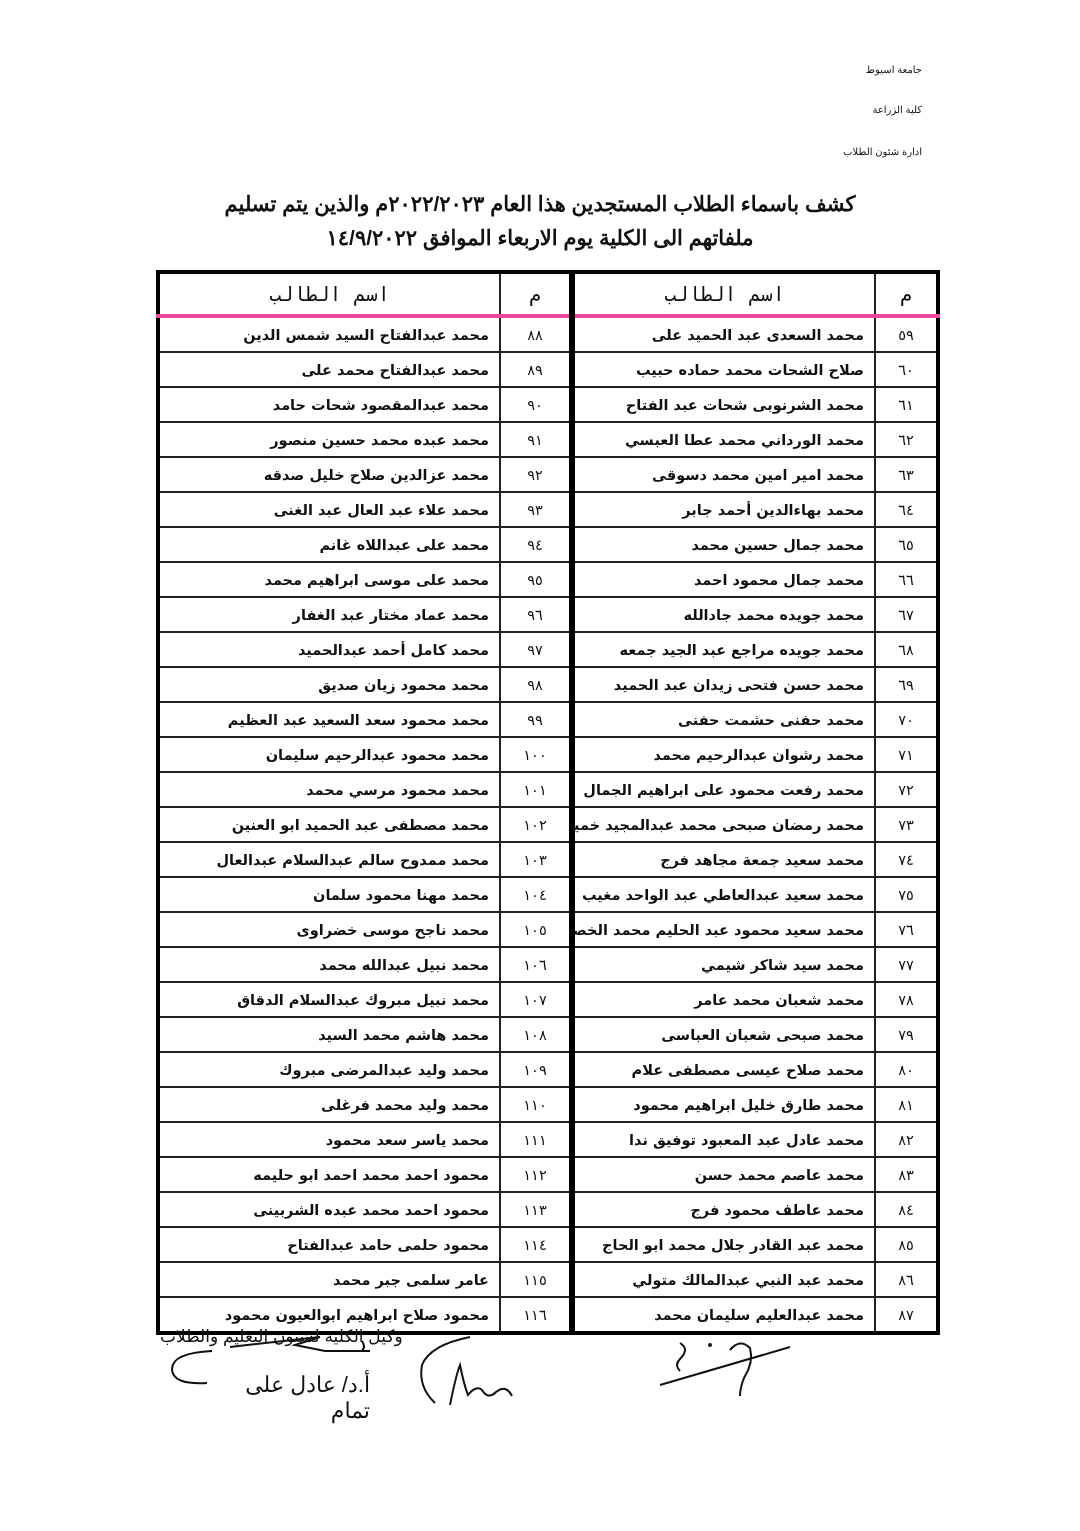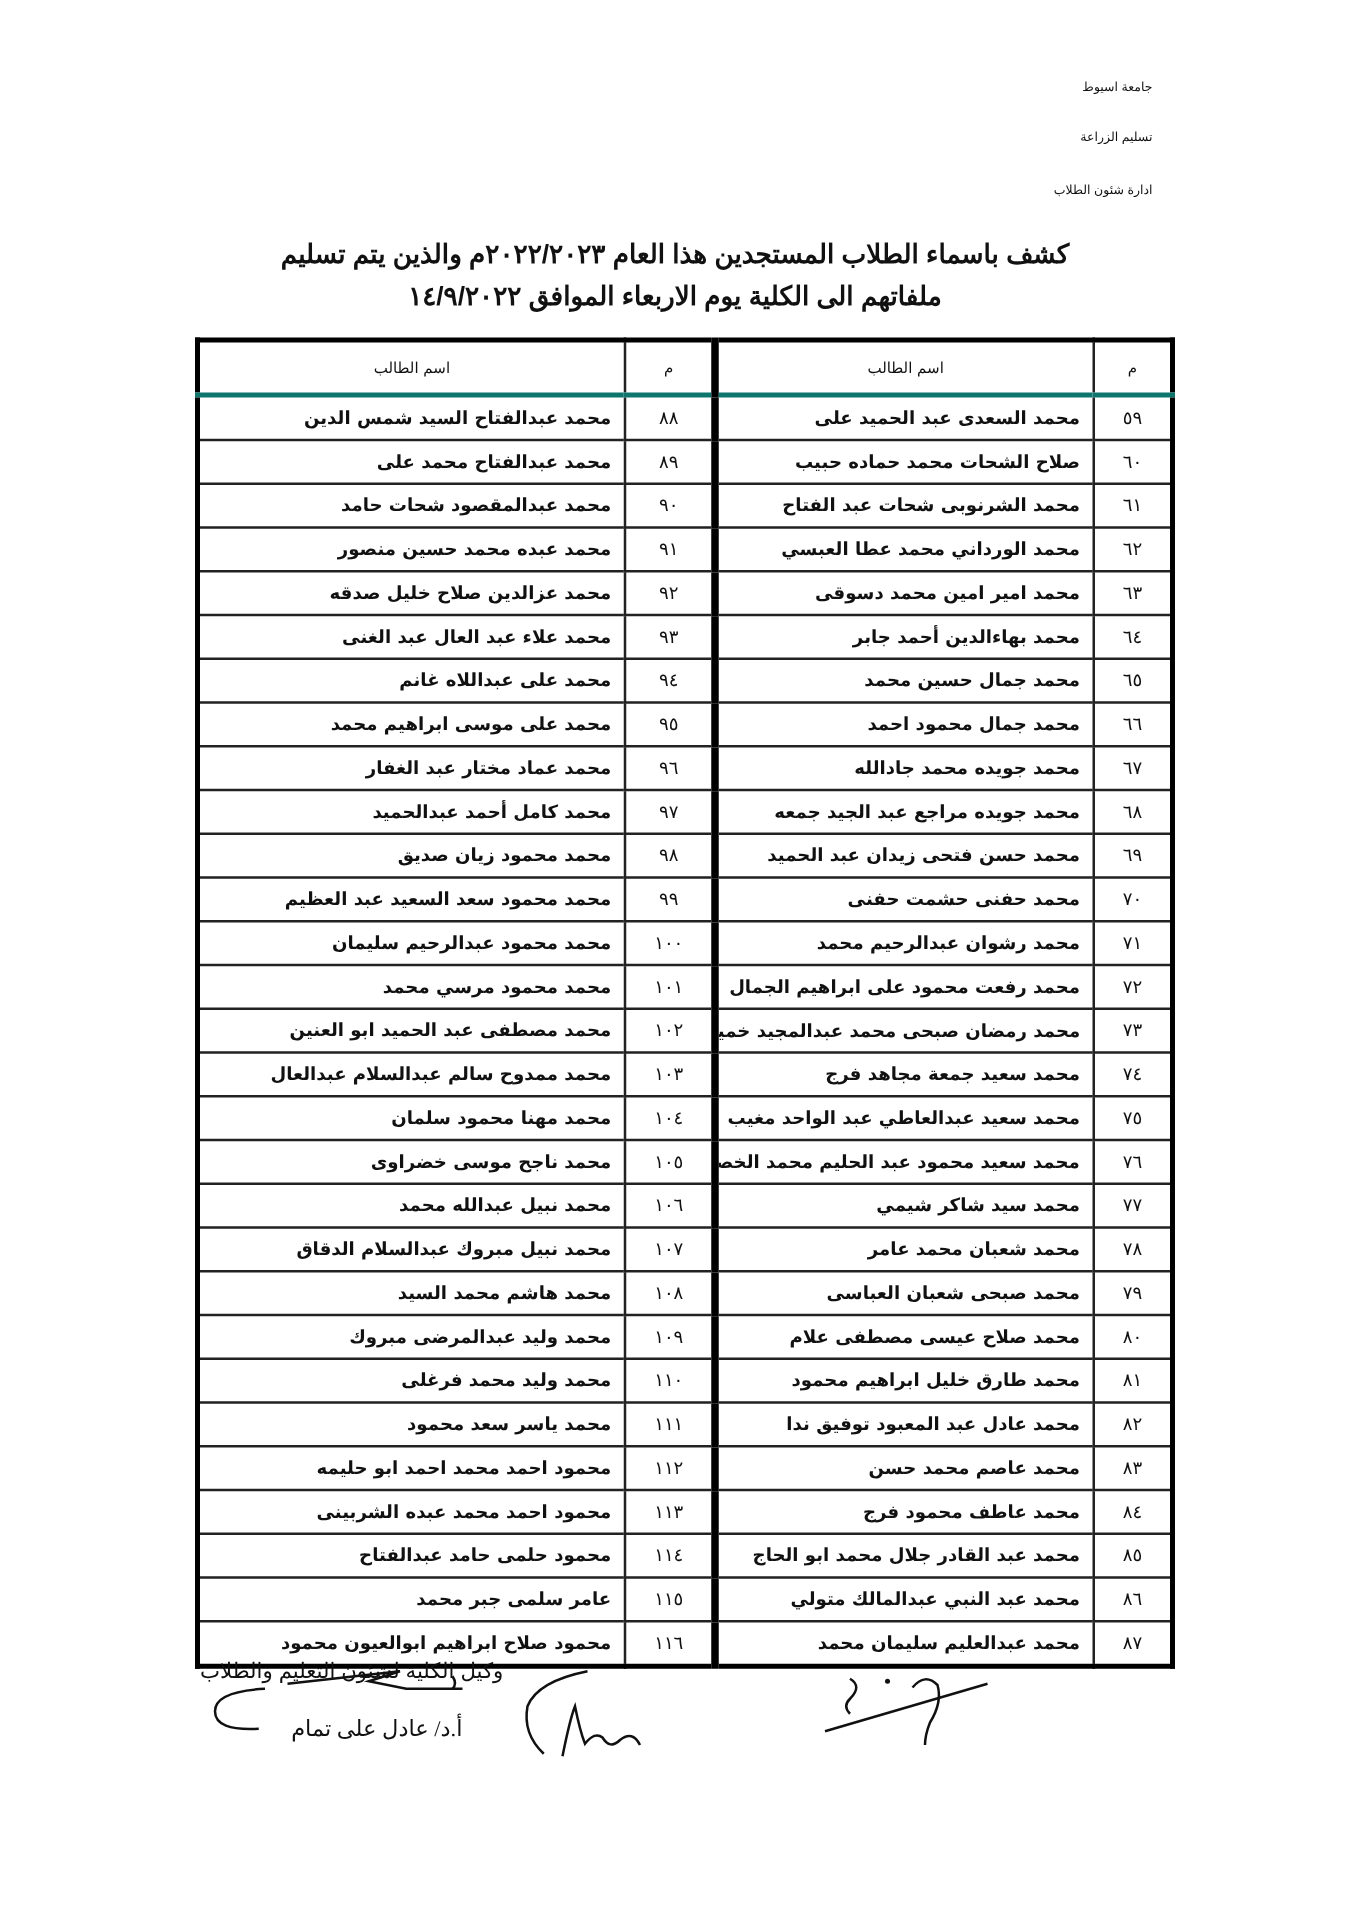--- a/index.html
+++ b/index.html
@@ -4,33 +4,33 @@
 <style>
   html, body { margin:0; padding:0; background:#ffffff; }
   body { width:1080px; height:1531px; position:relative; overflow:hidden;
          font-family:"DejaVu Sans", "Liberation Sans", sans-serif; color:#111; }
   .hdr-line { position:absolute; right:158px; font-size:10px; font-family:"Liberation Sans", sans-serif; direction:rtl; }
   .title { position:absolute; left:160px; width:760px; text-align:center; direction:rtl;
            font-weight:bold; font-size:21px; line-height:32px; font-family:Liberation Sans, sans-serif; }
   table.roster { position:absolute; left:156px; top:270px; width:780px; height:1046px;
                  border-collapse:collapse; direction:rtl; table-layout:fixed; border:4px solid #000; }
   table.roster td, table.roster th { border:2px solid #222; padding:0; overflow:hidden; white-space:nowrap; }
-  table.roster th { height:40px; font-size:12px; font-weight:normal; border-bottom:4px solid #0f766e; }
+  table.roster th { height:40px; font-size:20px; font-weight:normal; border-bottom:4px solid #ec4899;font-family:Liberation Mono, monospace; }
   table.roster td { height:33px; font-size:14.5px; }
   td.num, th.num { text-align:center; font-size:16px; }
   td.name { padding-right:10px !important; font-weight:bold; }
   .divider { border-left:6px solid #000 !important; }
   .sig-block { position:absolute; direction:rtl; font-family:"Liberation Sans", sans-serif; }
   svg.sig { position:absolute; }
 </style>
 </head>
 <body>
 
 <div class="hdr-line" style="top:64px;">جامعة اسيوط</div>
-<div class="hdr-line" style="top:104px;">تسليم الزراعة</div>
+<div class="hdr-line" style="top:104px;">كلية الزراعة</div>
 <div class="hdr-line" style="top:146px;">ادارة شئون الطلاب</div>
 
 <div class="title" style="top:188px;">كشف باسماء الطلاب المستجدين هذا العام ٢٠٢٢/٢٠٢٣م والذين يتم تسليم</div>
 <div class="title" style="top:222px;">ملفاتهم الى الكلية يوم الاربعاء الموافق ١٤/٩/٢٠٢٢</div>
 
 <table class="roster">
   <colgroup>
     <col style="width:63px">
     <col style="width:303px">
     <col style="width:72px">
@@ -228,13 +228,13 @@
   <path d="M510 60 L640 22" stroke="#111" stroke-width="2" fill="none"></path>
   <path d="M580 25 q10 -12 20 -2 q4 14 -6 30 q-4 10 -4 18" stroke="#111" stroke-width="2" fill="none"></path>
   <path d="M530 18 q10 6 0 16 q-6 6 0 12" stroke="#111" stroke-width="2" fill="none"></path>
   <circle cx="560" cy="20" r="2" fill="#111"></circle>
   <path d="M62 26 q-40 2 -40 18 q0 16 35 14" stroke="#111" stroke-width="2" fill="none"></path>
   <path d="M80 22 L170 12 L145 20 L175 26 L220 26" stroke="#111" stroke-width="2" fill="none"></path>
   <path d="M212 16 q4 6 0 10" stroke="#111" stroke-width="2" fill="none"></path>
 </svg>
 
 <div class="sig-block" style="left:160px;top:1326px;width:290px;text-align:left;font-size:17px;">وكيل الكلية لشئون التعليم والطلاب</div>
-<div class="sig-block" style="left:210px;top:1372px;width:160px;text-align:right;font-size:18px;font-family:Liberation Serif, serif;">أ.د/ عادل على تمام</div>
+<div class="sig-block" style="left:210px;top:1372px;width:160px;text-align:right;font-size:22px;">أ.د/ عادل على تمام</div>
 
 </body></html>

